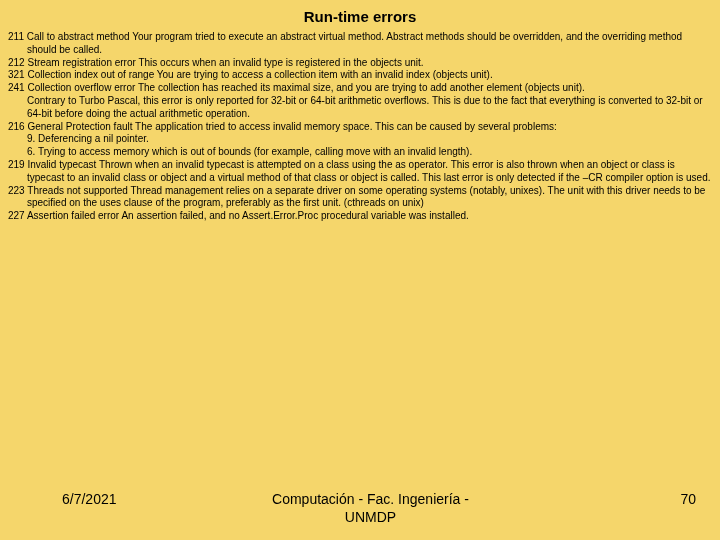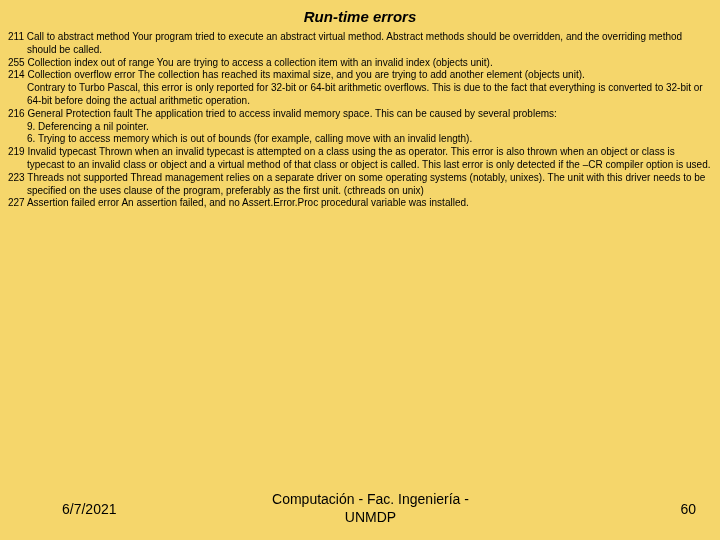--- a/index.html
+++ b/index.html
@@ -10,21 +10,20 @@
     font-family: Arial, Helvetica, sans-serif;
     position: relative;
     overflow: hidden;
   }
   .title {
     text-align: center;
     font-weight: bold;
     font-size: 15px;
     padding: 8px 0 6px 0;
     color: #000;
-    font-style: italic;
   }
   .content {
     padding: 0 8px;
     font-size: 10px;
     line-height: 1.28;
     color: #000;
   }
   .err-line {
     display: block;
     text-indent: -19px;
@@ -34,21 +33,21 @@
   .sub-line {
     display: block;
     padding-left: 19px;
   }
   .footer {
     position: absolute;
     bottom: 14px;
     left: 0;
     width: 100%;
     display: flex;
-    align-items: center;
+    align-items: flex-start;
     font-size: 14px;
     color: #000;
   }
   .footer-date {
     position: absolute;
     left: 62px;
   }
   .footer-center {
     width: 100%;
     text-align: center;
@@ -60,31 +59,32 @@
     right: 24px;
   }
 </style>
 </head>
 <body>
 
 <div class="title">Run-time errors</div>
 
 <div class="content">
   <span class="err-line">211 Call to abstract method Your program tried to execute an abstract virtual method. Abstract methods should be overridden, and the overriding method should be called.</span>
-  <span class="err-line">255 Collection index out of range You are trying to access a collection item with an invalid index (objects unit).</span>
-  <span class="err-line">214 Collection overflow error The collection has reached its maximal size, and you are trying to add another element (objects unit).</span>
+  <span class="err-line">212 Stream registration error This occurs when an invalid type is registered in the objects unit.</span>
+  <span class="err-line">321 Collection index out of range You are trying to access a collection item with an invalid index (objects unit).</span>
+  <span class="err-line">241 Collection overflow error The collection has reached its maximal size, and you are trying to add another element (objects unit).</span>
   <span class="sub-line">Contrary to Turbo Pascal, this error is only reported for 32-bit or 64-bit arithmetic overflows. This is due to the fact that everything is converted to 32-bit or 64-bit before doing the actual arithmetic operation.</span>
   <span class="err-line">216 General Protection fault The application tried to access invalid memory space. This can be caused by several problems:</span>
   <span class="sub-line">9. Deferencing a nil pointer.</span>
   <span class="sub-line">6. Trying to access memory which is out of bounds (for example, calling move with an invalid length).</span>
   <span class="err-line">219 Invalid typecast Thrown when an invalid typecast is attempted on a class using the as operator. This error is also thrown when an object or class is typecast to an invalid class or object and a virtual method of that class or object is called. This last error is only detected if the –CR compiler option is used.</span>
   <span class="err-line">223 Threads not supported Thread management relies on a separate driver on some operating systems (notably, unixes). The unit with this driver needs to be specified on the uses clause of the program, preferably as the first unit. (cthreads on unix)</span>
   <span class="err-line">227 Assertion failed error An assertion failed, and no Assert.Error.Proc procedural variable was installed.</span>
 </div>
 
 <div class="footer">
   <div class="footer-date">6/7/2021</div>
   <div class="footer-center">
     <span>Computación - Fac. Ingeniería -</span><br>
     <span>UNMDP</span>
   </div>
-  <div class="footer-page">60</div>
+  <div class="footer-page">70</div>
 </div>
 
 </body></html>

